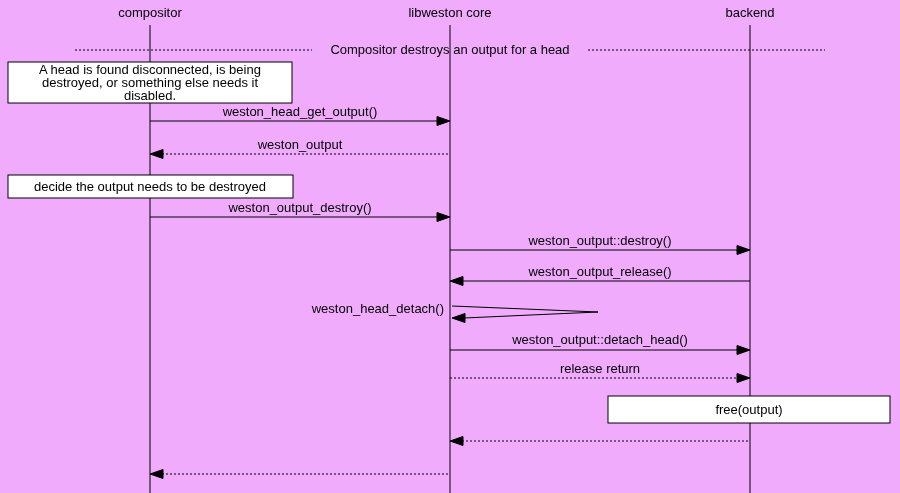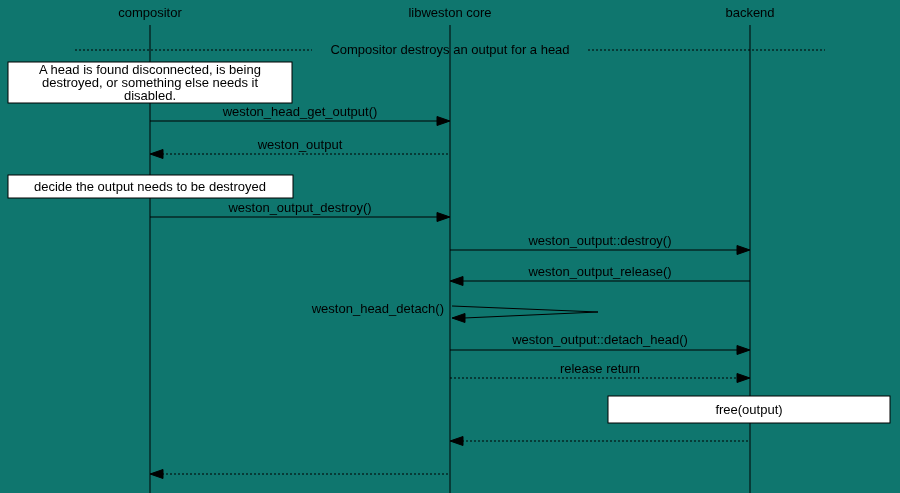--- a/index.html
+++ b/index.html
@@ -4,21 +4,21 @@
 <style>
   html, body {
     margin: 0;
     padding: 0;
     background: #ffffff;
   }
   .stage {
     position: relative;
     width: 900px;
     height: 493px;
-    background: #0f766e;
+    background: #f0abfc;
     overflow: hidden;
   }
   svg {
     display: block;
     font-family: "Liberation Sans", sans-serif;
   }
   .lifeline {
     stroke: #000000;
     stroke-width: 1;
   }

